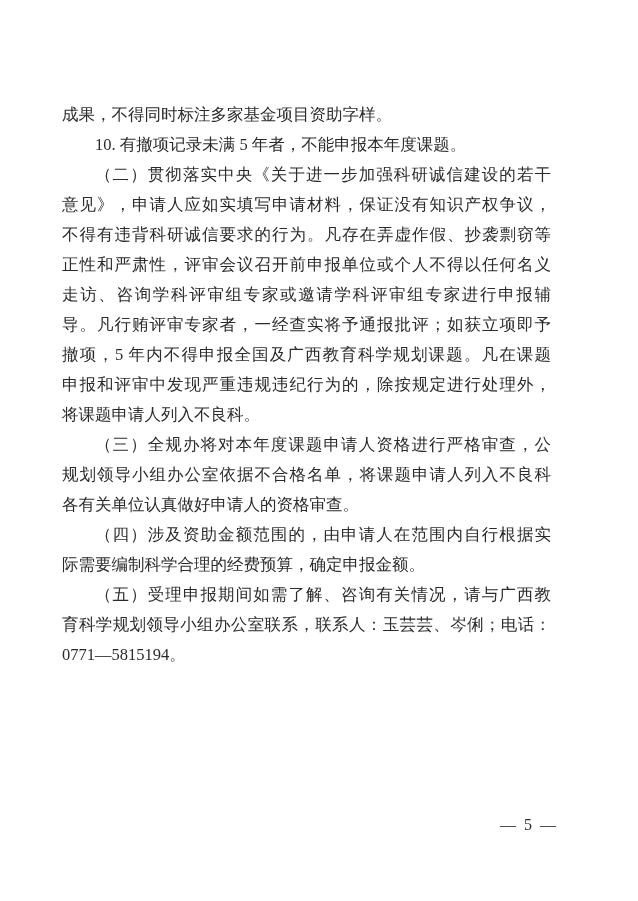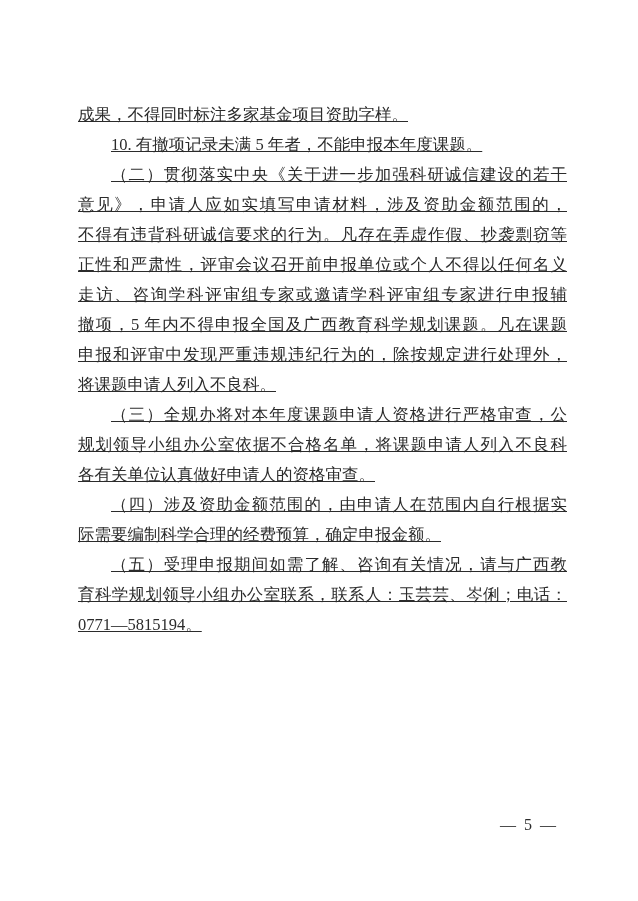--- a/index.html
+++ b/index.html
@@ -11,24 +11,23 @@
     position: relative;
     width: 638px;
     height: 901px;
     background: #ffffff;
     overflow: hidden;
     font-family: "Liberation Serif", "DejaVu Serif", serif;
     color: #2b2b2b;
   }
   .content {
     position: absolute;
-    left: 78px;
+    left: 62px;
     top: 100px;
     width: 489px;
-    text-decoration: underline;
   }
   .line {
     font-size: 16.5px;
     height: 30px;
     line-height: 30px;
     white-space: normal;
     text-align: left;
     overflow: hidden;
   }
   .line.justify {
@@ -57,30 +56,31 @@
 <div class="page">
 
   <div class="content">
 
       <div class="line">成果，不得同时标注多家基金项目资助字样。</div>
 
       <div class="line indent">10. 有撤项记录未满 5 年者，不能申报本年度课题。</div>
 
       <div class="line indent justify">（二）贯彻落实中央《关于进一步加强科研诚信建设的若干</div>
 
-      <div class="line justify">意见》，申请人应如实填写申请材料，涉及资助金额范围的，</div>
+      <div class="line justify">意见》，申请人应如实填写申请材料，保证没有知识产权争议，</div>
 
       <div class="line justify">不得有违背科研诚信要求的行为。凡存在弄虚作假、抄袭剽窃等</div>
 
 
 
       <div class="line justify">正性和严肃性，评审会议召开前申报单位或个人不得以任何名义</div>
 
       <div class="line justify">走访、咨询学科评审组专家或邀请学科评审组专家进行申报辅</div>
 
+      <div class="line justify">导。凡行贿评审专家者，一经查实将予通报批评；如获立项即予</div>
 
       <div class="line justify">撤项，5 年内不得申报全国及广西教育科学规划课题。凡在课题</div>
 
       <div class="line justify">申报和评审中发现严重违规违纪行为的，除按规定进行处理外，</div>
 
       <div class="line">将课题申请人列入不良科。</div>
 
       <div class="line indent justify">（三）全规办将对本年度课题申请人资格进行严格审查，公</div>
 
 

